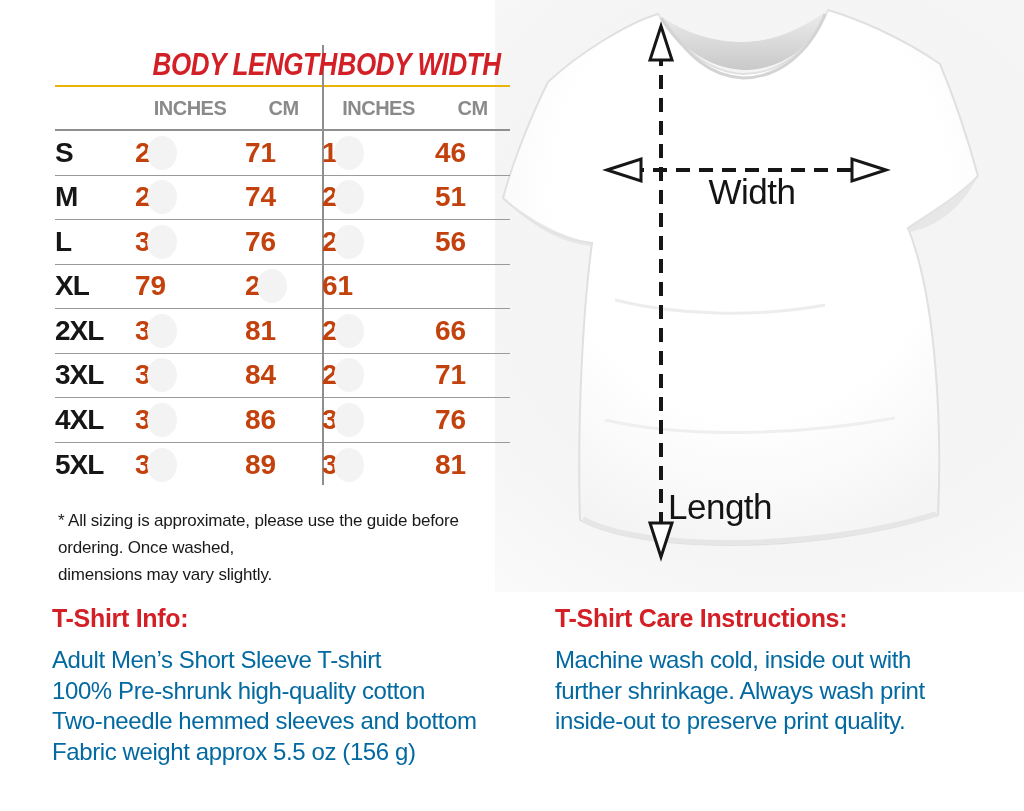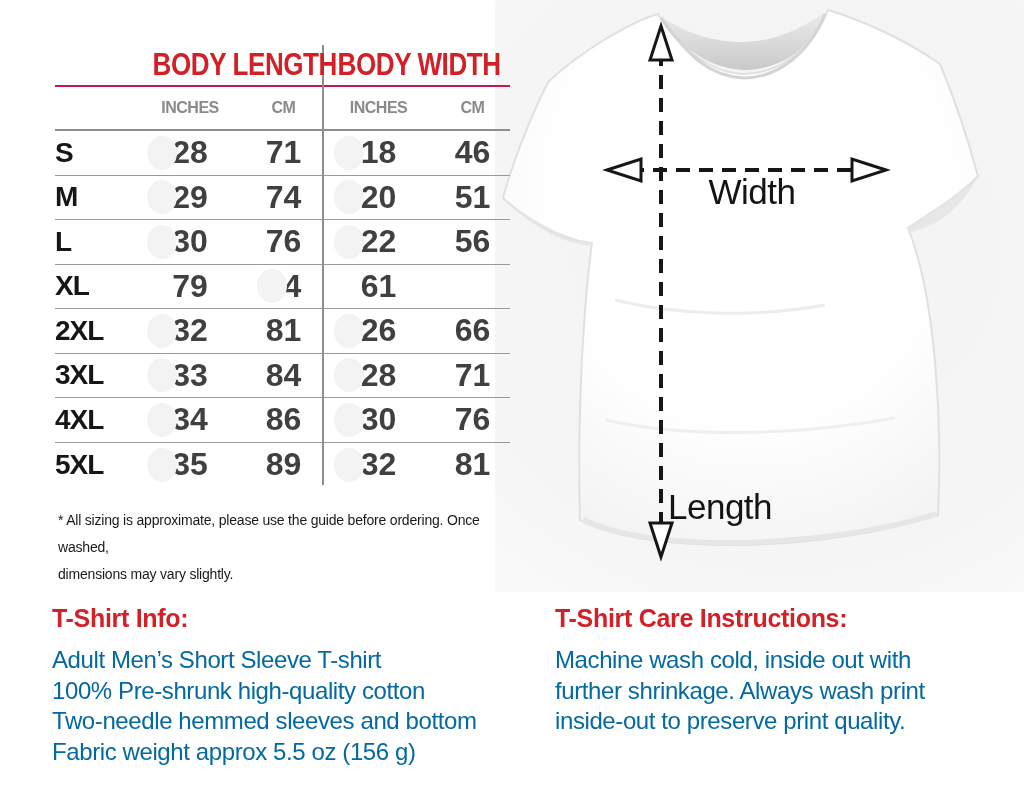--- a/index.html
+++ b/index.html
@@ -11,44 +11,44 @@
 
   
   .photo {
     position:absolute; left:495px; top:0; width:529px; height:592px;
     background: radial-gradient(115% 95% at 55% 42%, #f3f3f3 0%, #f5f5f5 55%, #ffffff 100%);
   }
 
   
   .size-table { position:absolute; left:55px; top:45px; width:455px; }
   .t-row { display:grid; grid-template-columns:80px 110px 77px 113px 75px; align-items:center; }
-  .t-head { height:42px; border-bottom:2px solid #be185d; }
+  .t-head { height:42px; border-bottom:2px solid #eab308;font-style:italic; }
   .t-sub  { height:44px; border-bottom:2px solid #8e8e8e; }
   .t-data { height:44.5px; border-bottom:1px solid #9a9a9a; }
   .t-data.last { border-bottom:none; }
   .group-cell { text-align:center; }
   .group-cell.len { grid-column:2 / span 2; }
   .group-cell.wid { grid-column:4 / span 2; }
   .group-label {
     display:inline-block; transform:scaleX(.84); transform-origin:center;
     color:#d31f26; font-weight:bold; font-size:31px; letter-spacing:-.5px; white-space:nowrap;
   }
-  .sub-cell { text-align:center; color:#8a8a8a; font-weight:bold; font-size:16px;
+  .sub-cell { text-align:center; color:#8a8a8a; font-weight:bold; font-size:20px;
     letter-spacing:-.5px; }
   .size-cell { font-weight:bold; font-size:28px; color:#161616; letter-spacing:-1px; }
-  .num { position:relative; text-align:center; font-weight:bold; font-size:32px; color:#404040; }
+  .num { position:relative; text-align:left; font-weight:bold; font-size:28px; color:#c2410c; }
   .num.in::before {
     content:""; position:absolute; left:12px; top:50%; transform:translateY(-50%);
     width:30px; height:34px; background:#f3f3f3; border-radius:50%;
   }
   .v-divider { position:absolute; left:267px; top:0px; width:2px; height:440px; background:#8e8e8e; }
 
   
   .disclaimer { position:absolute; left:58px; top:507px; width:470px;
-    font-size:14px; line-height:27px; color:#191919; letter-spacing:-.2px; }
+    font-size:17px; line-height:27px; color:#191919; letter-spacing:-.2px; }
 
   
   .section { position:absolute; top:604px; }
   .section.info { left:52px;  width:480px; }
   .section.care { left:555px; width:460px; }
   .section-heading { color:#d31f26; font-weight:bold; font-size:25px; letter-spacing:-.3px;
     margin-bottom:12px; }
   .section-line { font-size:24px; line-height:30.5px; color:#0369a1; letter-spacing:-.4px;
     white-space:nowrap; }
 

